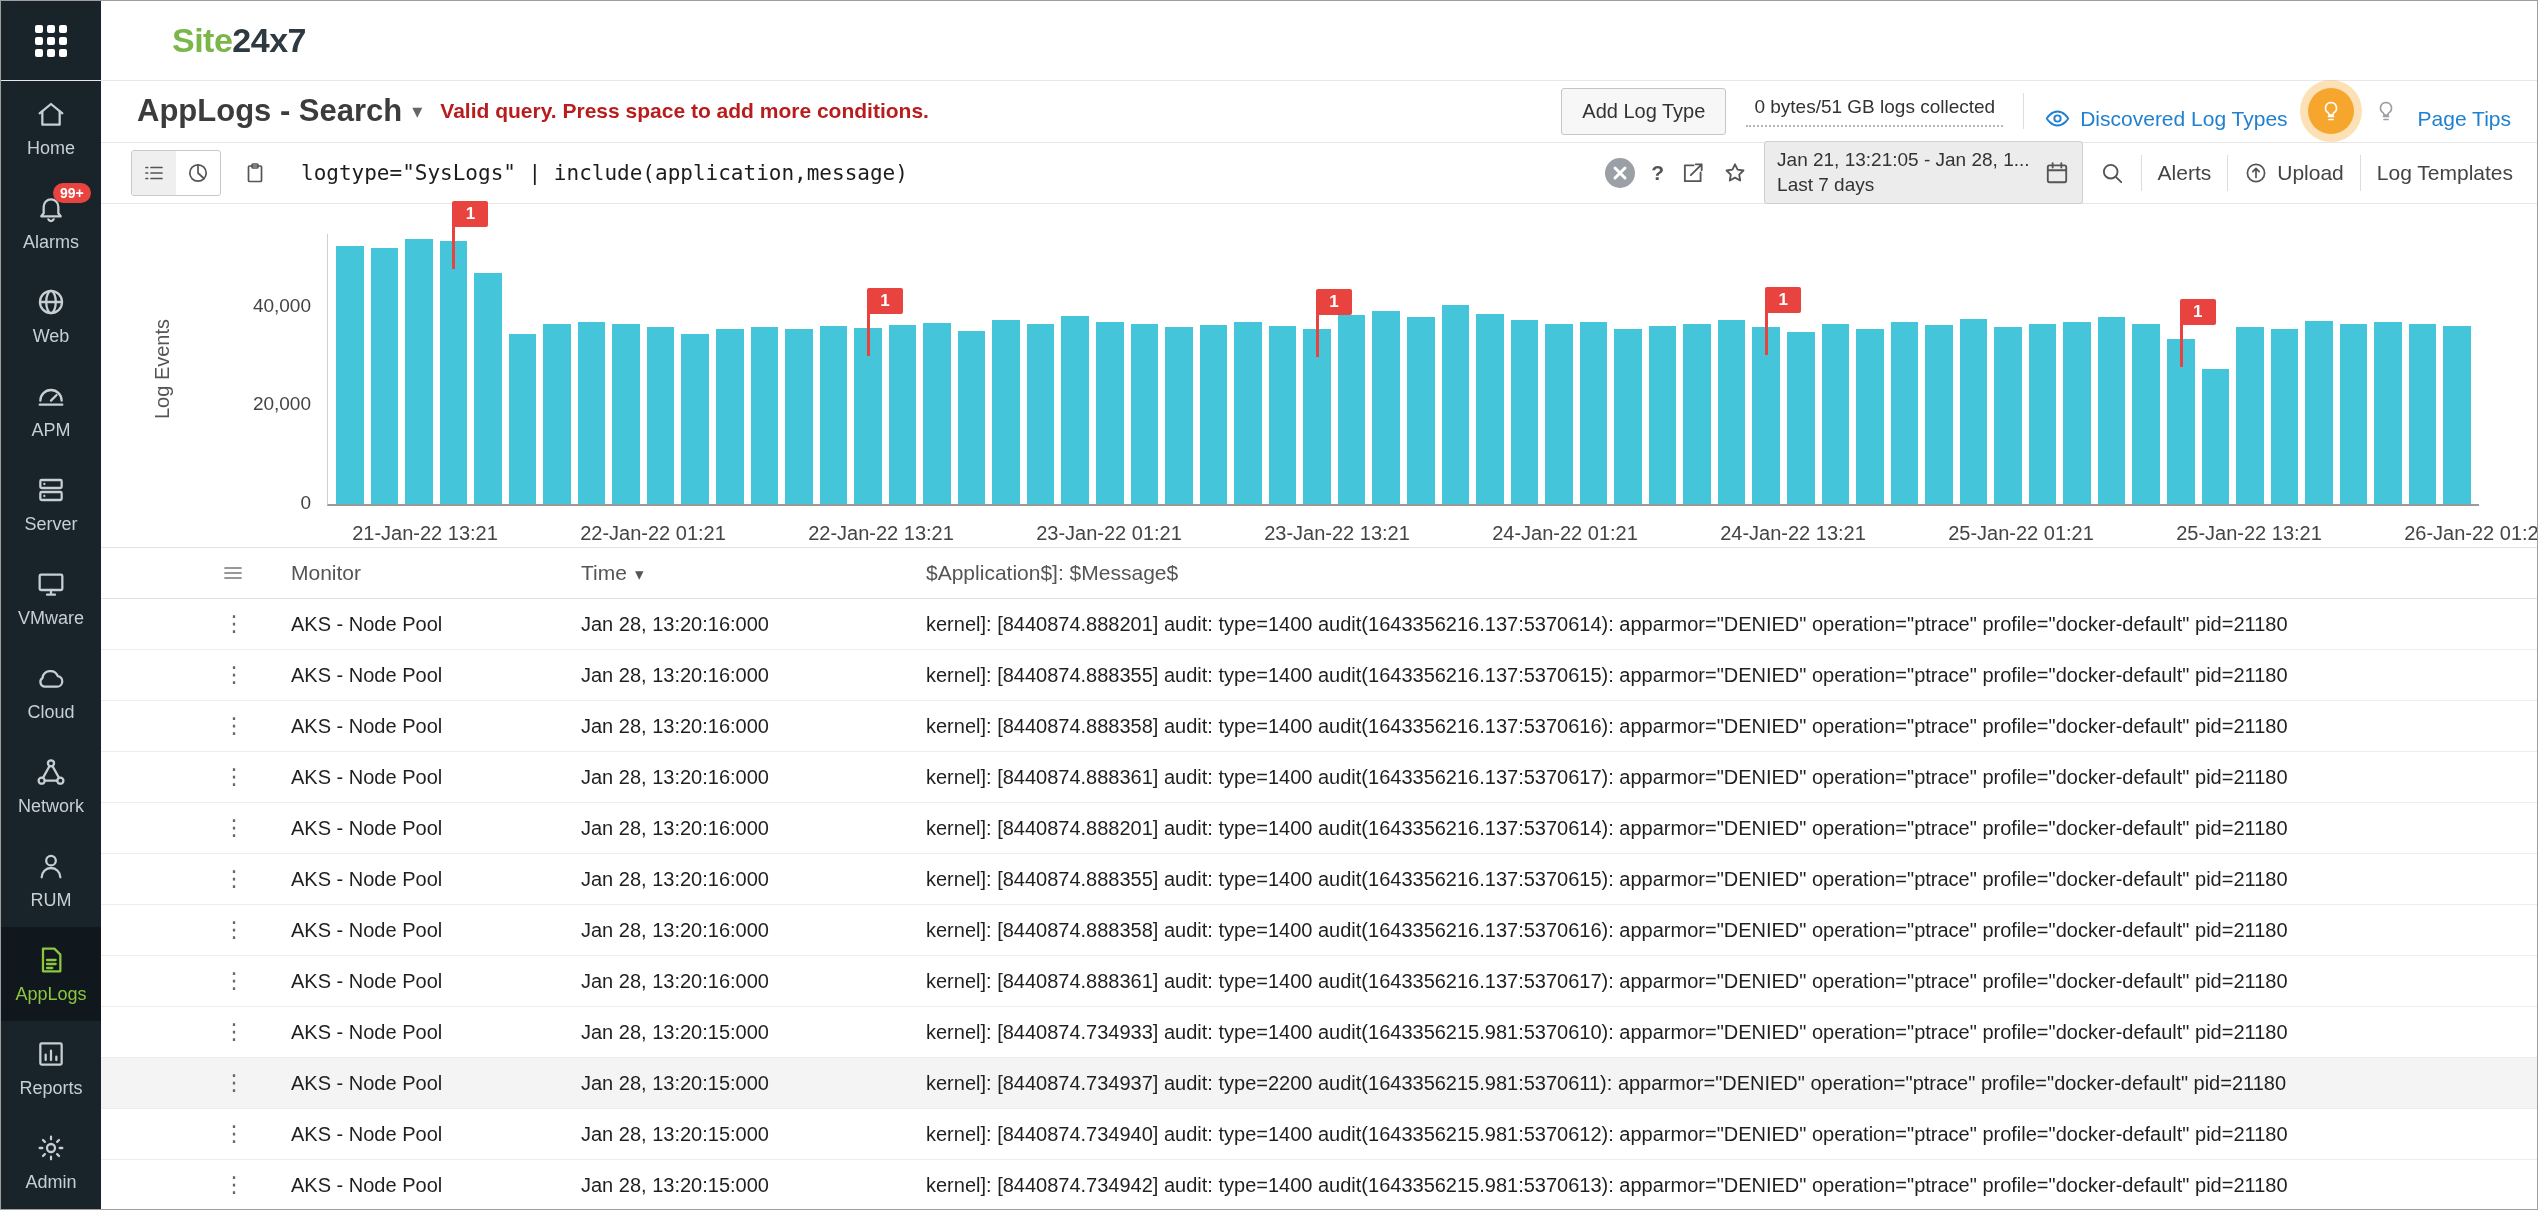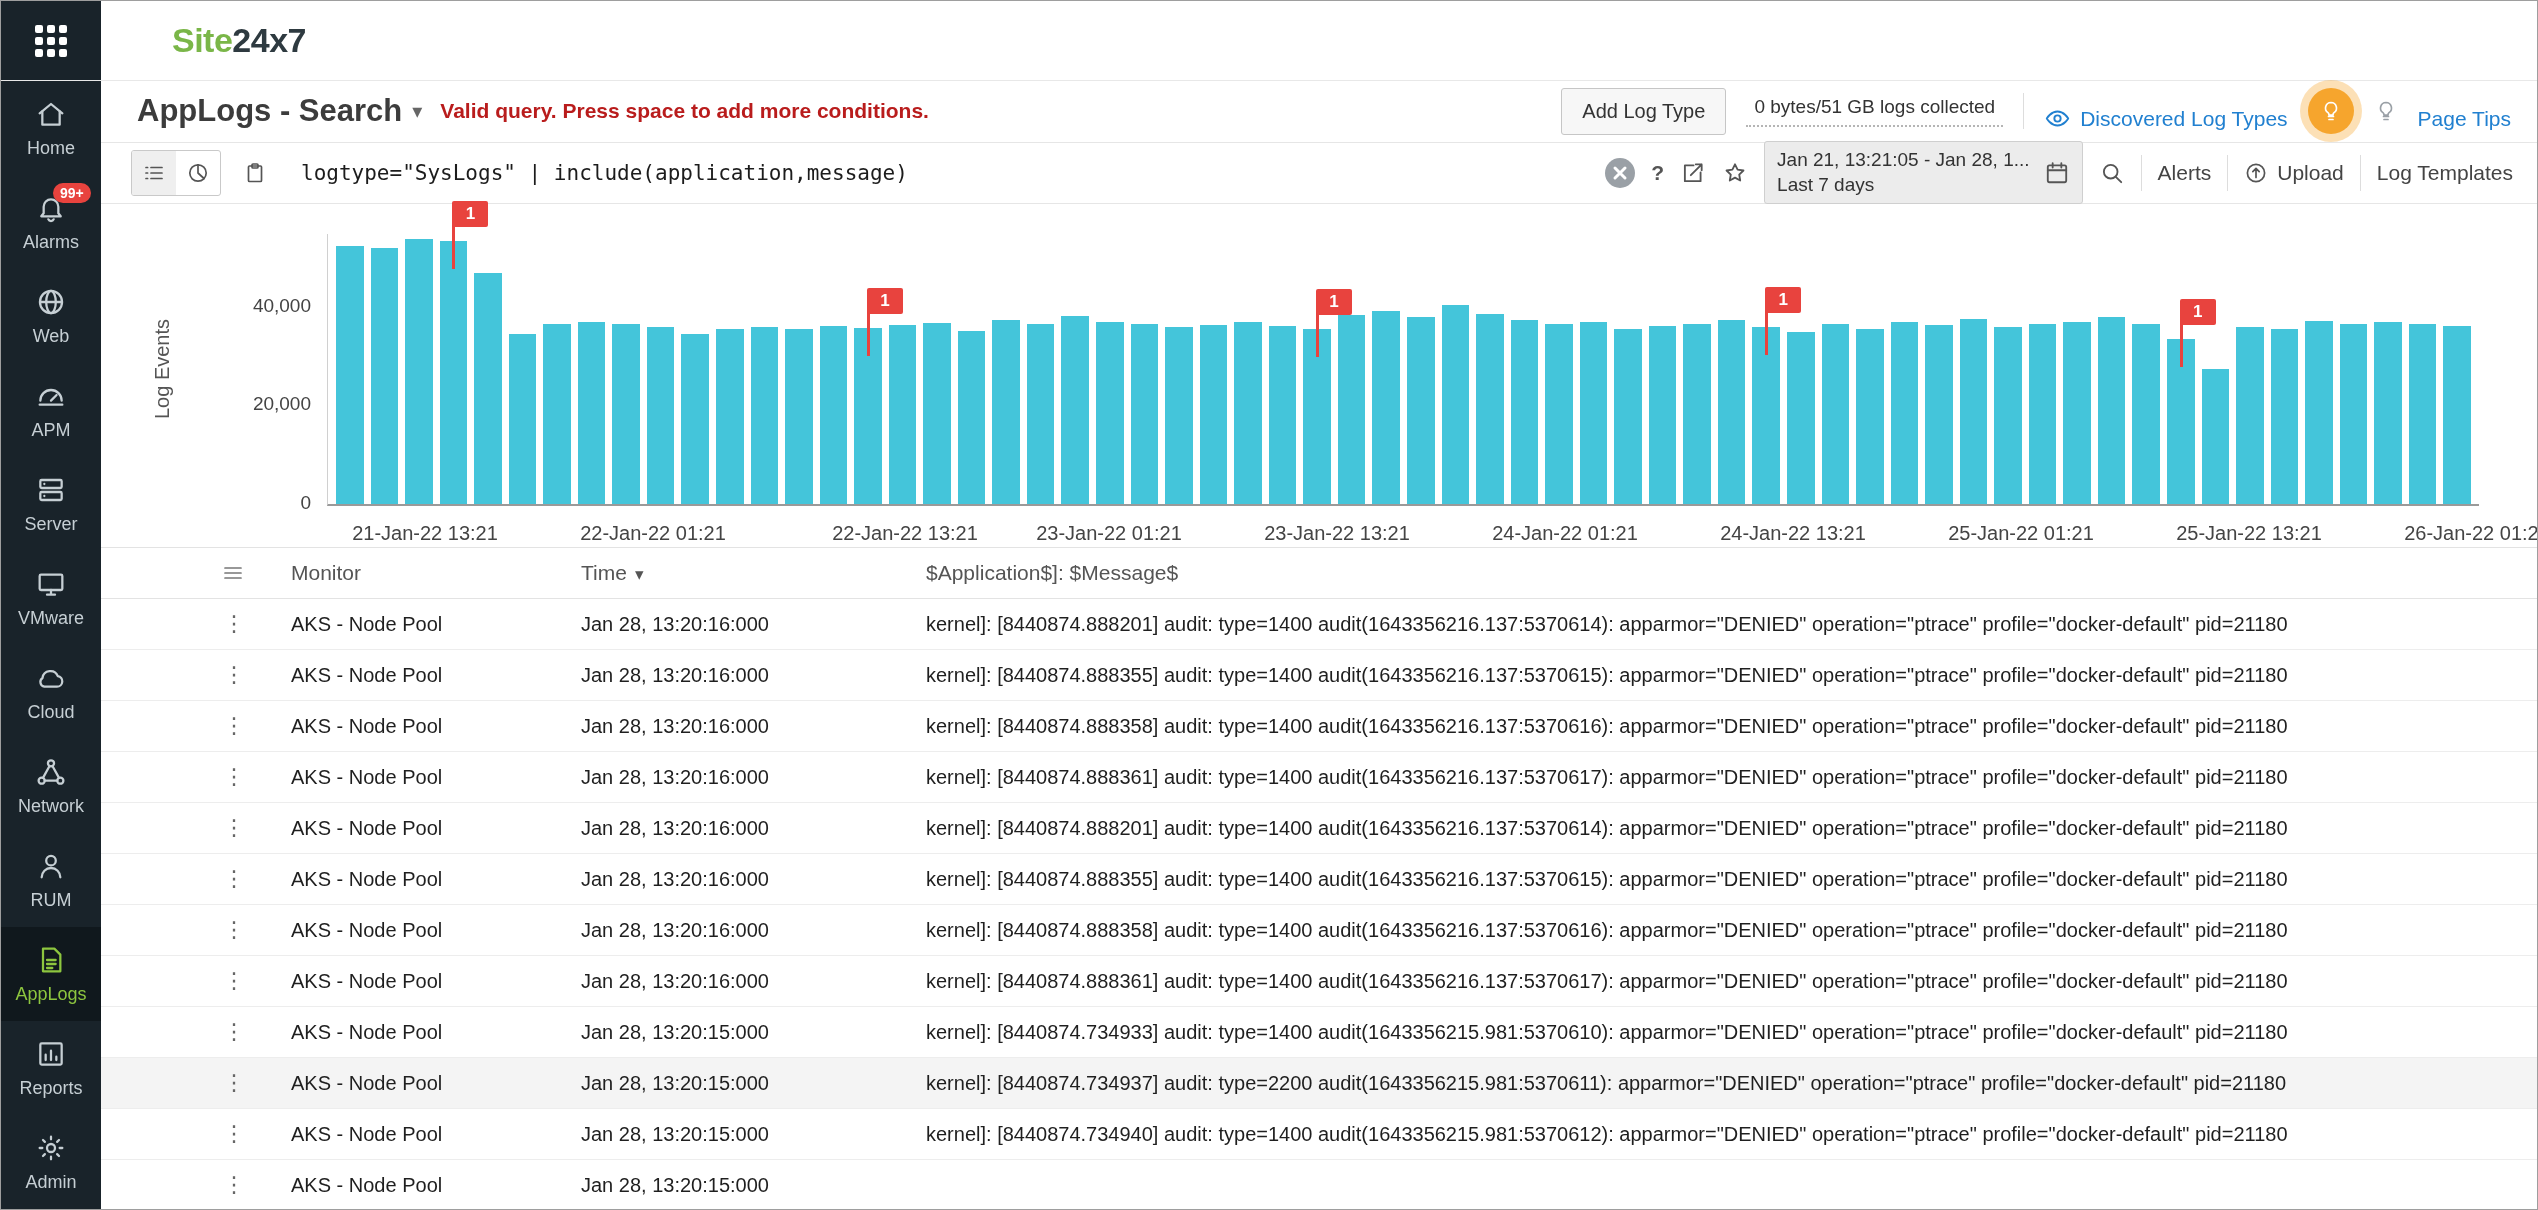--- a/index.html
+++ b/index.html
@@ -554,21 +554,21 @@
             </div>
             <div class="bar-wrap">
               <div class="bar" style="height: 177.709px; background: rgb(68, 197, 218);"></div>
             </div>
           </div>
       </div>
     </div>
     <div class="xlabels">
         <span style="left: 98px;">21-Jan-22 13:21</span>
         <span style="left: 326px;">22-Jan-22 01:21</span>
-        <span style="left: 554px; margin-left: 24px;">22-Jan-22 13:21</span>
+        <span style="left: 554px;">22-Jan-22 13:21</span>
         <span style="left: 782px;">23-Jan-22 01:21</span>
         <span style="left: 1010px;">23-Jan-22 13:21</span>
         <span style="left: 1238px;">24-Jan-22 01:21</span>
         <span style="left: 1466px;">24-Jan-22 13:21</span>
         <span style="left: 1694px;">25-Jan-22 01:21</span>
         <span style="left: 1922px;">25-Jan-22 13:21</span>
         <span style="left: 2150px;">26-Jan-22 01:21</span>
       </div>
 
     <div class="tbl-head">
@@ -645,16 +645,17 @@
         <div class="trow">
           <span><span class="kebab"></span></span>
           <span>AKS - Node Pool</span>
           <span>Jan 28, 13:20:15:000</span>
           <span class="cell-msg">kernel]: [8440874.734940] audit: type=1400 audit(1643356215.981:5370612): apparmor="DENIED" operation="ptrace" profile="docker-default" pid=21180</span>
         </div>
         <div class="trow">
           <span><span class="kebab"></span></span>
           <span>AKS - Node Pool</span>
           <span>Jan 28, 13:20:15:000</span>
+          <span class="cell-msg">kernel]: [8440874.734942] audit: type=1400 audit(1643356215.981:5370613): apparmor="DENIED" operation="ptrace" profile="docker-default" pid=21180</span>
         </div>
       </div>
   </div>
 </div>
 
 </body></html>

